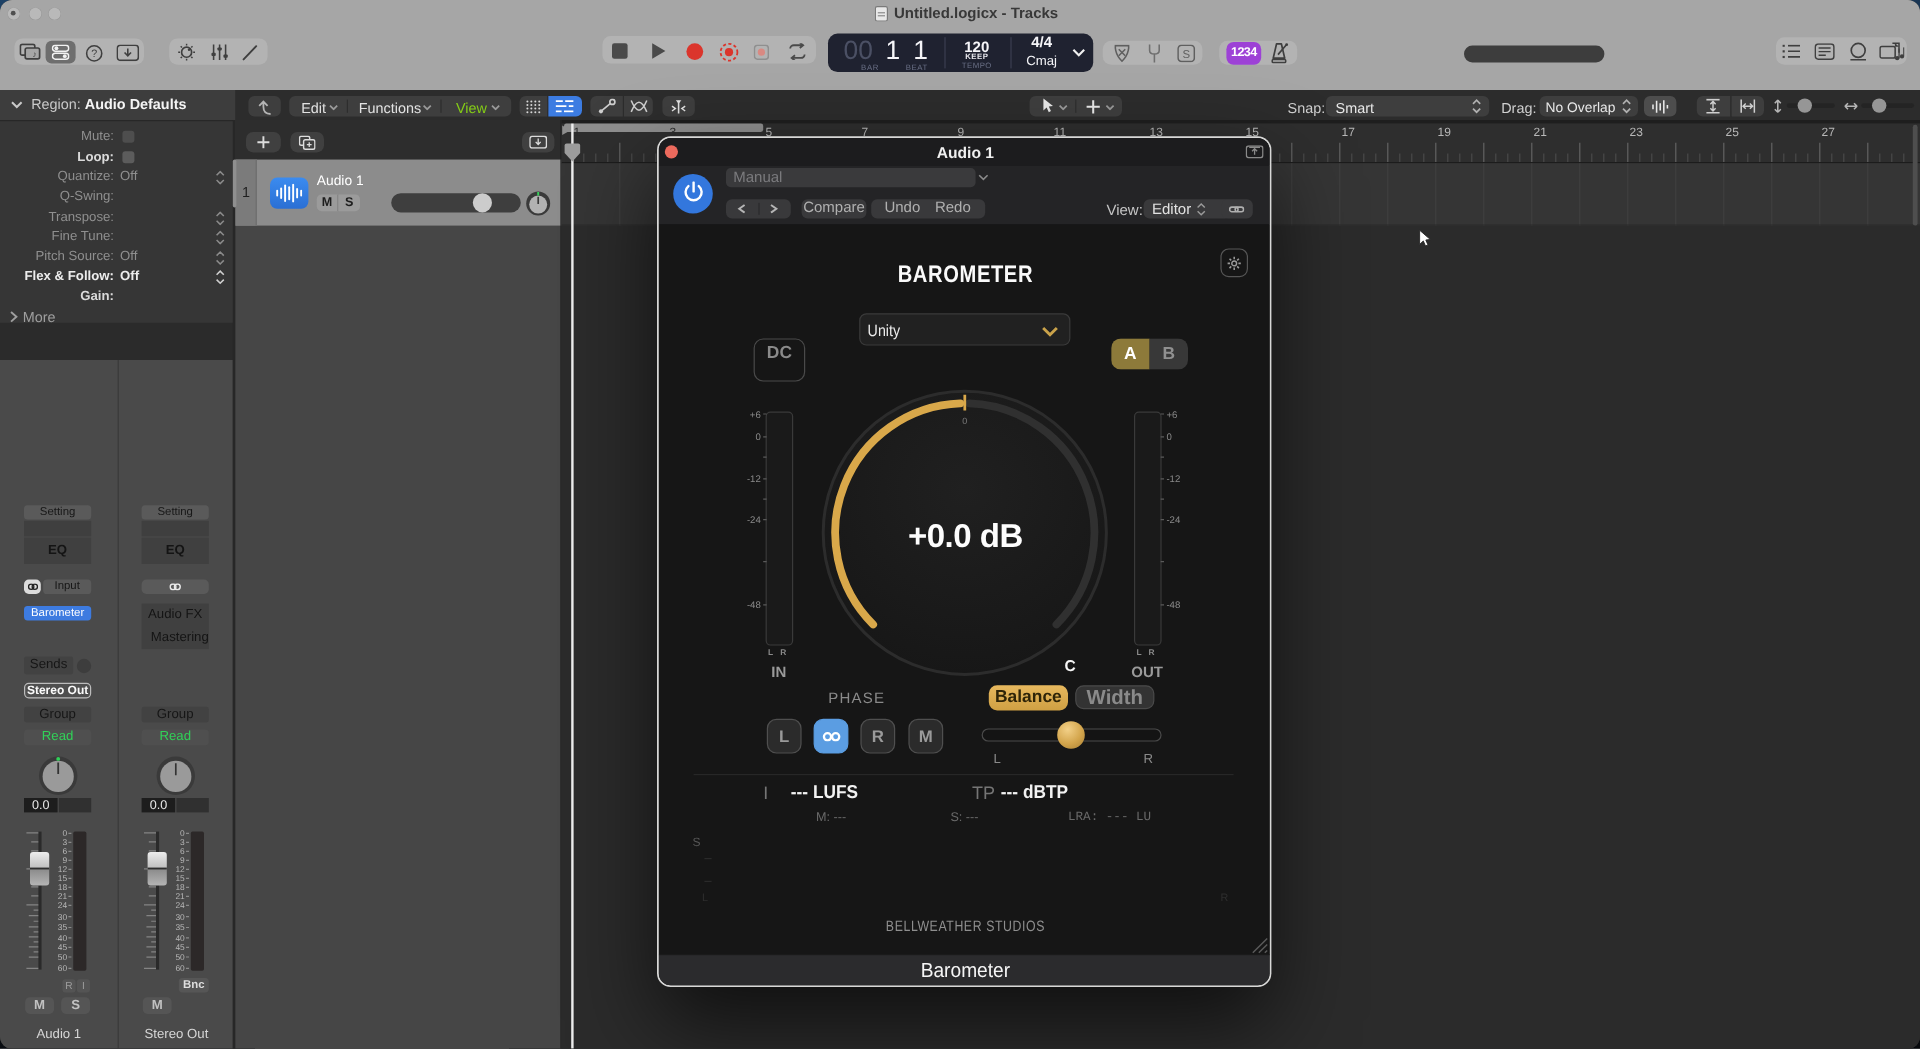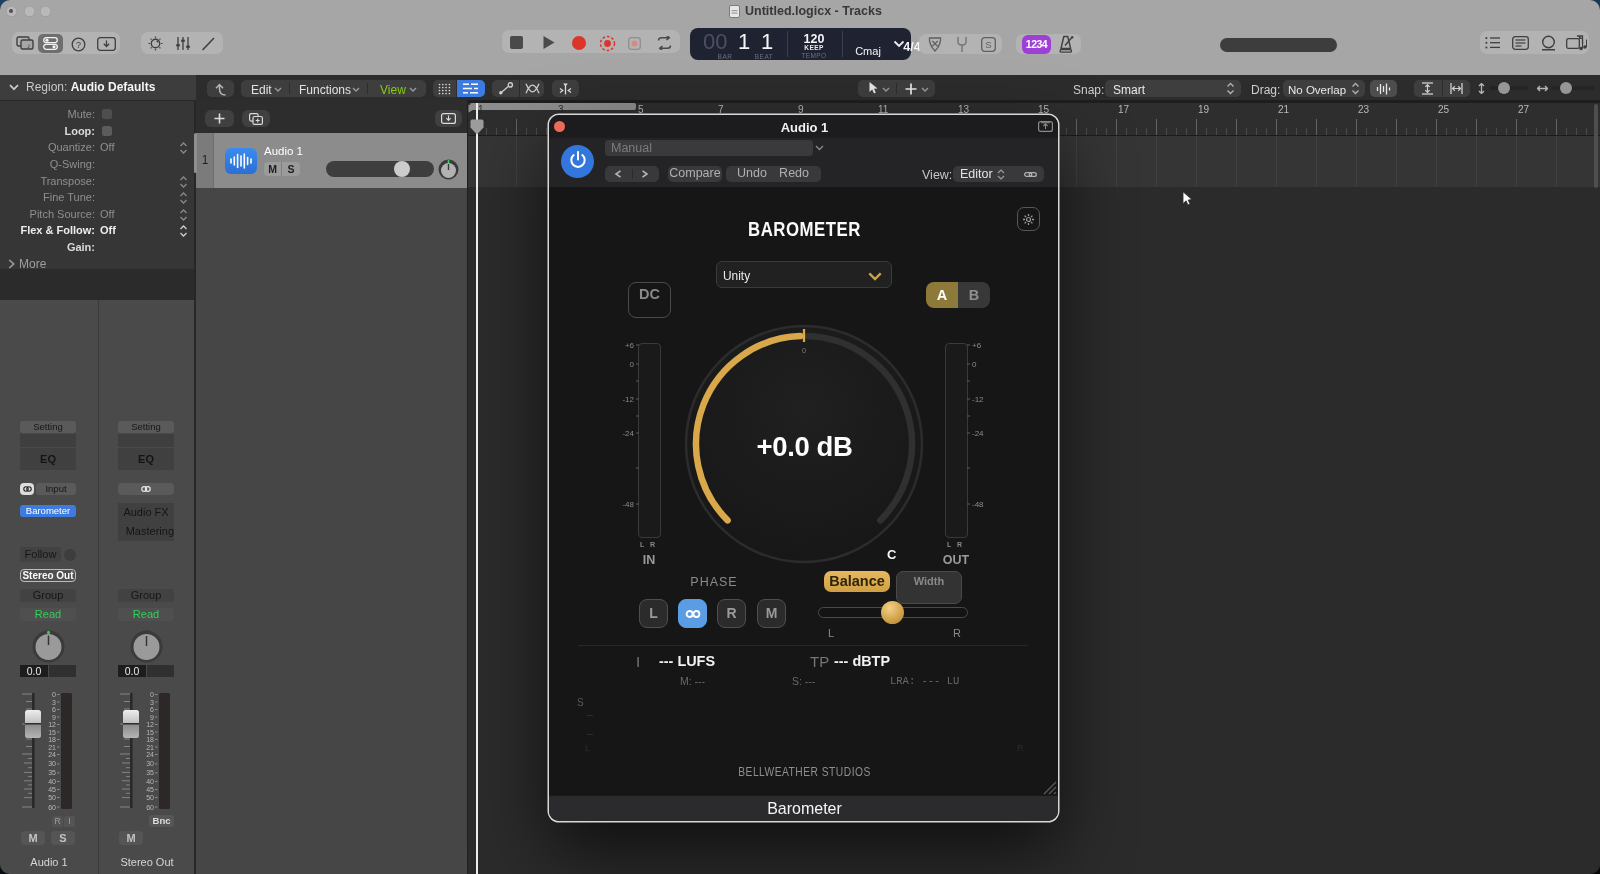--- a/index.html
+++ b/index.html
@@ -129,21 +129,21 @@
       <div class="abs" style="left:13px;top:1px;font-size:22px;color:#4b5064;">00</div>
       <div class="abs" style="left:48px;top:1px;font-size:22px;color:#f5f5f8;">1</div>
       <div class="abs" style="left:71px;top:1px;font-size:22px;color:#f5f5f8;">1</div>
       <div class="lcdlab" style="left:20px;top:24.5px;width:30px;text-align:center;">BAR</div>
       <div class="lcdlab" style="left:59px;top:24.5px;width:30px;text-align:center;">BEAT</div>
       <div class="abs" style="left:97px;top:3px;width:1px;height:26px;background:#3a3e50;"></div>
       <div class="abs" style="left:110px;top:4px;width:28px;text-align:center;font-size:12.5px;font-weight:bold;color:#f5f5f8;">120</div>
       <div class="abs" style="left:110px;top:15.5px;width:28px;text-align:center;font-size:6.5px;font-weight:bold;color:#e9e9ee;letter-spacing:.4px;">KEEP</div>
       <div class="abs" style="left:110px;top:23.5px;width:28px;text-align:center;font-size:6.5px;color:#6a7086;letter-spacing:.4px;">TEMPO</div>
       <div class="abs" style="left:152px;top:3px;width:1px;height:26px;background:#3a3e50;"></div>
-      <div class="abs" style="left:164px;top:12px;width:28px;text-align:center;font-size:12.5px;font-weight:bold;color:#f5f5f8;margin-left:44px;">4/4</div>
+      <div class="abs" style="left:164px;top:0;width:28px;text-align:center;font-size:12.5px;font-weight:bold;color:#f5f5f8;">4/4</div>
       <div class="abs" style="left:164px;top:16.5px;width:28px;text-align:center;font-size:11px;color:#f5f5f8;">Cmaj</div>
       <svg class="abs" style="left:203px;top:12px;" width="12" height="8" viewBox="0 0 12 8">
           <path d="M1.5 1.5 L6 6 L10.5 1.5" fill="none" stroke="#f0f0f0" stroke-width="1.8"></path>
         </svg>
     </div>
 
     <div class="grp" style="left:919px;top:34px;width:83px;height:20px;"></div>
     <svg class="icn abs" style="left:927px;top:37px;" width="16" height="15" viewBox="0 0 16 15">
         <path d="M2.5 1 L13.5 1 C13.5 1 14.5 8 8 14 C1.5 8 2.5 1 2.5 1 Z" fill="none" stroke="#5f5f5f" stroke-width="1.3"></path>
         <path d="M5.3 4 L10.7 9.4 M10.7 4 L5.3 9.4" stroke="#5f5f5f" stroke-width="1.3"></path>
@@ -402,21 +402,21 @@
     <div class="sbtn" style="left:20px;top:121px;">Setting</div>
     <div class="abs" style="left:20px;top:134px;width:56px;height:13px;background:#3f3f3f;"></div>
     <div class="abs" style="left:20px;top:148px;width:56px;height:22px;background:#404040;color:#141414;font-size:11px;font-weight:bold;text-align:center;line-height:22px;">EQ</div>
     <div class="abs" style="left:20px;top:183px;width:14px;height:12px;background:#dcdcdc;border-radius:4px;"></div>
     <svg class="abs" style="left:22.5px;top:186px;" width="9" height="6" viewBox="0 0 9 6">
         <circle cx="3" cy="3" r="2.2" fill="none" stroke="#222" stroke-width="1.1"></circle>
         <circle cx="6" cy="3" r="2.2" fill="none" stroke="#222" stroke-width="1.1"></circle>
       </svg>
     <div class="sbtn" style="left:36px;top:183px;width:40px;">Input</div>
     <div class="abs" style="left:20px;top:205px;width:56px;height:12px;background:#3d7be0;border-radius:3px;color:#fff;font-size:9.5px;text-align:center;line-height:12px;">Barometer</div>
-    <div class="abs" style="left:20px;top:247px;width:41px;height:15px;background:#424242;border-radius:2px;color:#161616;font-size:11px;text-align:center;line-height:15px;">Follow</div>
+    <div class="abs" style="left:20px;top:247px;width:41px;height:15px;background:#424242;border-radius:2px;color:#161616;font-size:11px;text-align:center;line-height:15px;">Sends</div>
     <div class="abs" style="left:64px;top:248.5px;width:12px;height:12px;background:#3d3d3d;border-radius:50%;"></div>
     <div class="abs" style="left:20px;top:269px;width:56px;height:13px;background:#4f4f4f;border:1px solid #bcbcbc;box-sizing:border-box;border-radius:4px;color:#fafafa;font-size:10px;font-weight:bold;text-align:center;line-height:11px;">Stereo Out</div>
     <div class="abs" style="left:20px;top:289px;width:56px;height:13px;background:#424242;border-radius:2px;color:#161616;font-size:11px;text-align:center;line-height:13px;">Group</div>
     <div class="abs" style="left:20px;top:308px;width:56px;height:13px;background:#4f4f4f;border-radius:3px;color:#31d158;font-size:11px;text-align:center;line-height:13px;">Read</div>
 
     <svg class="abs" style="left:31px;top:329px;" width="35" height="35" viewBox="0 0 35 35">
         <circle cx="17.5" cy="17.5" r="16" fill="#3a3a3a"></circle>
         <circle cx="17.5" cy="18" r="13" fill="#9a9a9a"></circle>
         <circle cx="17.5" cy="3.4" r="1.6" fill="#30d158"></circle>
         <line x1="17.5" y1="6.5" x2="17.5" y2="16" stroke="#333" stroke-width="1.5"></line>
@@ -976,21 +976,21 @@
   <div class="phb" style="left:129px;background:#5b9de2;border-color:#5b9de2;color:#fff;">
     <svg class="abs" style="left:5.5px;top:9.5px;" width="16" height="8" viewBox="0 0 16 8">
         <circle cx="4.6" cy="4" r="3" fill="none" stroke="#fff" stroke-width="1.9"></circle>
         <circle cx="11.4" cy="4" r="3" fill="none" stroke="#fff" stroke-width="1.9"></circle>
       </svg>
   </div>
   <div class="phb" style="left:168px;">R</div>
   <div class="phb" style="left:208px;">M</div>
 
   <div class="abs" style="left:275px;top:456px;width:66px;height:21px;border-radius:7px;background:linear-gradient(180deg,#e7b85e,#cfa043);color:#2e2408;font-size:14.5px;font-weight:bold;text-align:center;line-height:21px;">Balance</div>
-  <div class="abs" style="left:347px;top:456px;width:66px;height:33px;border-radius:7px;background:#333333;border:1px solid #4a4a4a;box-sizing:border-box;color:#8a8a8a;font-size:11px;font-weight:bold;text-align:center;line-height:19px;">Width</div>
+  <div class="abs" style="left:347px;top:456px;width:66px;height:20px;border-radius:7px;background:#333333;border:1px solid #4a4a4a;box-sizing:border-box;color:#8a8a8a;font-size:17px;font-weight:bold;text-align:center;line-height:19px;">Width</div>
   <div class="abs" style="left:269px;top:492px;width:150px;height:11px;border:1.5px solid #4a4a4a;border-radius:6px;box-sizing:border-box;background:#141414;"></div>
   <div class="abs" style="left:331.5px;top:486px;width:23px;height:23px;border-radius:50%;background:radial-gradient(circle at 38% 30%,#f2d088,#d3a54c 55%,#a97f33);"></div>
   <div class="abs" style="left:279px;top:512px;font-size:11px;color:#8a8a8a;">L</div>
   <div class="abs" style="left:404px;top:512px;font-size:11px;color:#8a8a8a;">R</div>
 
   <div class="abs" style="left:29px;top:530px;width:450px;height:1px;background:#272727;"></div>
   <div class="abs" style="left:87px;top:538px;font-size:15px;color:#757575;">I</div>
   <div class="abs" style="left:110px;top:537px;font-size:15.5px;font-weight:bold;color:#f2f2f2;transform:scaleX(0.93);transform-origin:left;">--- LUFS</div>
   <div class="abs" style="left:261px;top:538px;font-size:15px;color:#757575;">TP</div>
   <div class="abs" style="left:285px;top:537px;font-size:15.5px;font-weight:bold;color:#f2f2f2;transform:scaleX(0.93);transform-origin:left;">--- dBTP</div>

